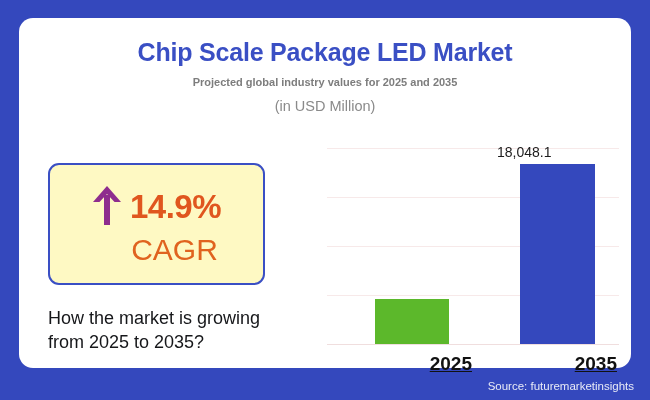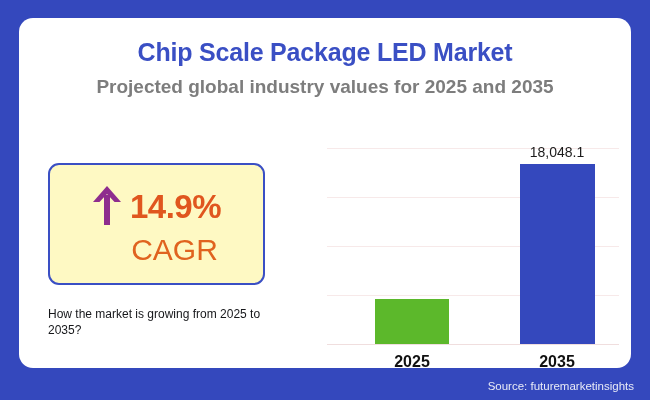--- a/index.html
+++ b/index.html
@@ -38,21 +38,21 @@
     font-weight: bold;
     color: #3a4fc4;
     letter-spacing: -0.2px;
   }
   .subtitle {
     position: absolute;
     left: 0;
     top: 58px;
     width: 612px;
     text-align: center;
-    font-size: 19px;
+    font-size: 11px;
     font-weight: bold;
     color: #7d7d7d;
   }
   .subtitle2 {
     position: absolute;
     left: 0;
     top: 80px;
     width: 612px;
     text-align: center;
     font-size: 14.5px;
@@ -105,21 +105,21 @@
     font-size: 30px;
     font-weight: normal;
     color: #e0631f;
     line-height: 1;
   }
   .growth-text {
     position: absolute;
     left: 29px;
     top: 288px;
     width: 240px;
-    font-size: 12px;
+    font-size: 18px;
     color: #16171a;
     line-height: 1.35;
   }
 
   
   .chart {
     position: absolute;
     left: 290px;
     top: 110px;
     width: 312px;
@@ -147,50 +147,52 @@
     height: 1px;
     background: #f0dede;
   }
   .bar {
     position: absolute;
     bottom: 1px;
   }
   .bar-value {
     position: absolute;
     width: 120px;
-    text-align: center;
+    text-align: left;
     font-size: 14px;
     color: #1b1b1b;
   }
   .bar-cat {
     position: absolute;
     width: 120px;
-    text-align: center;
-    font-size: 16px;
+    text-align: right;
+    font-size: 19px;
     font-weight: bold;
     color: #111111;
+    text-decoration: underline;
   }
 
   .source {
     position: absolute;
     right: 16px;
     bottom: 8px;
     font-size: 11.5px;
     color: #e8eaf6;
   }
 </style>
 </head>
 <body>
 
 <div id="infographic">
 
   <div class="card">
 
     <div class="title">Chip Scale Package LED Market</div>
     <div class="subtitle">Projected global industry values for 2025 and 2035</div>
+    <div class="subtitle2">(in USD Million)</div>
 
     <div class="cagr-box">
       <div class="cagr-row">
         <svg class="arrow-icon" viewBox="0 0 30 42">
           <rect x="12" y="10" width="6" height="30" fill="#8e2d8e"></rect>
           <polygon points="15,1 29,17 22.5,17 15,9 7.5,17 1,17" fill="#8e2d8e"></polygon>
         </svg>
         <span class="cagr-pct">14.9%</span>
       </div>
       <div class="cagr-label">CAGR</div>

